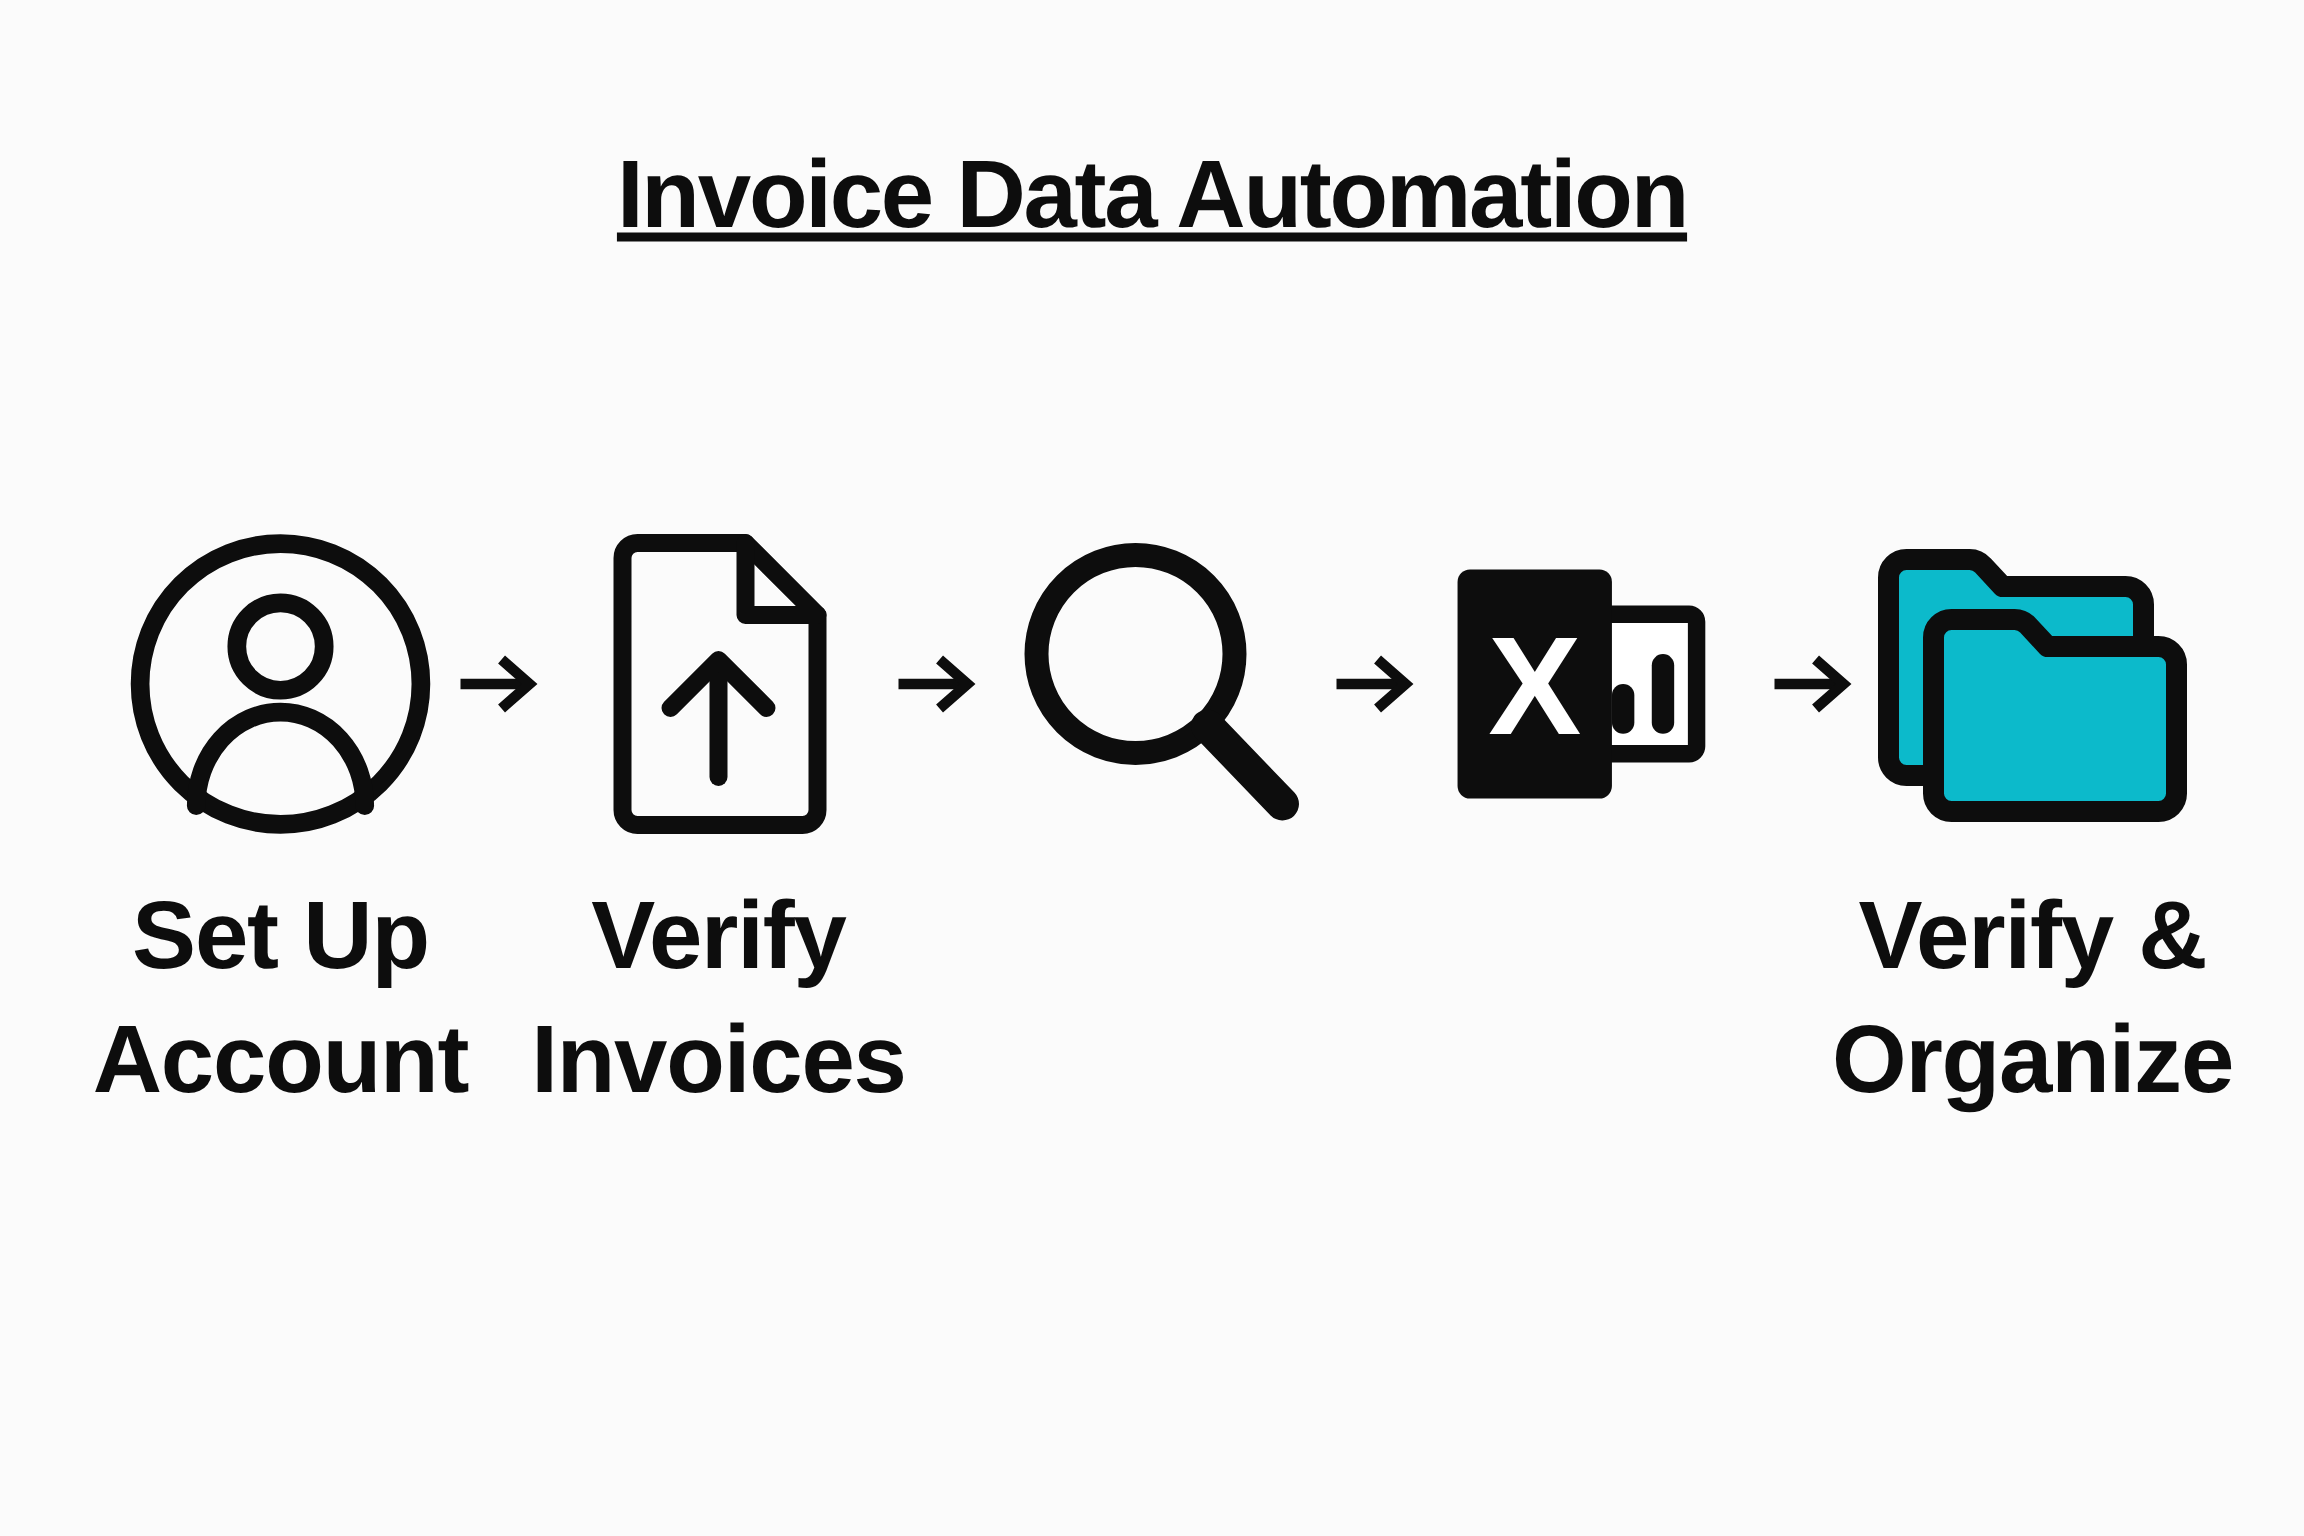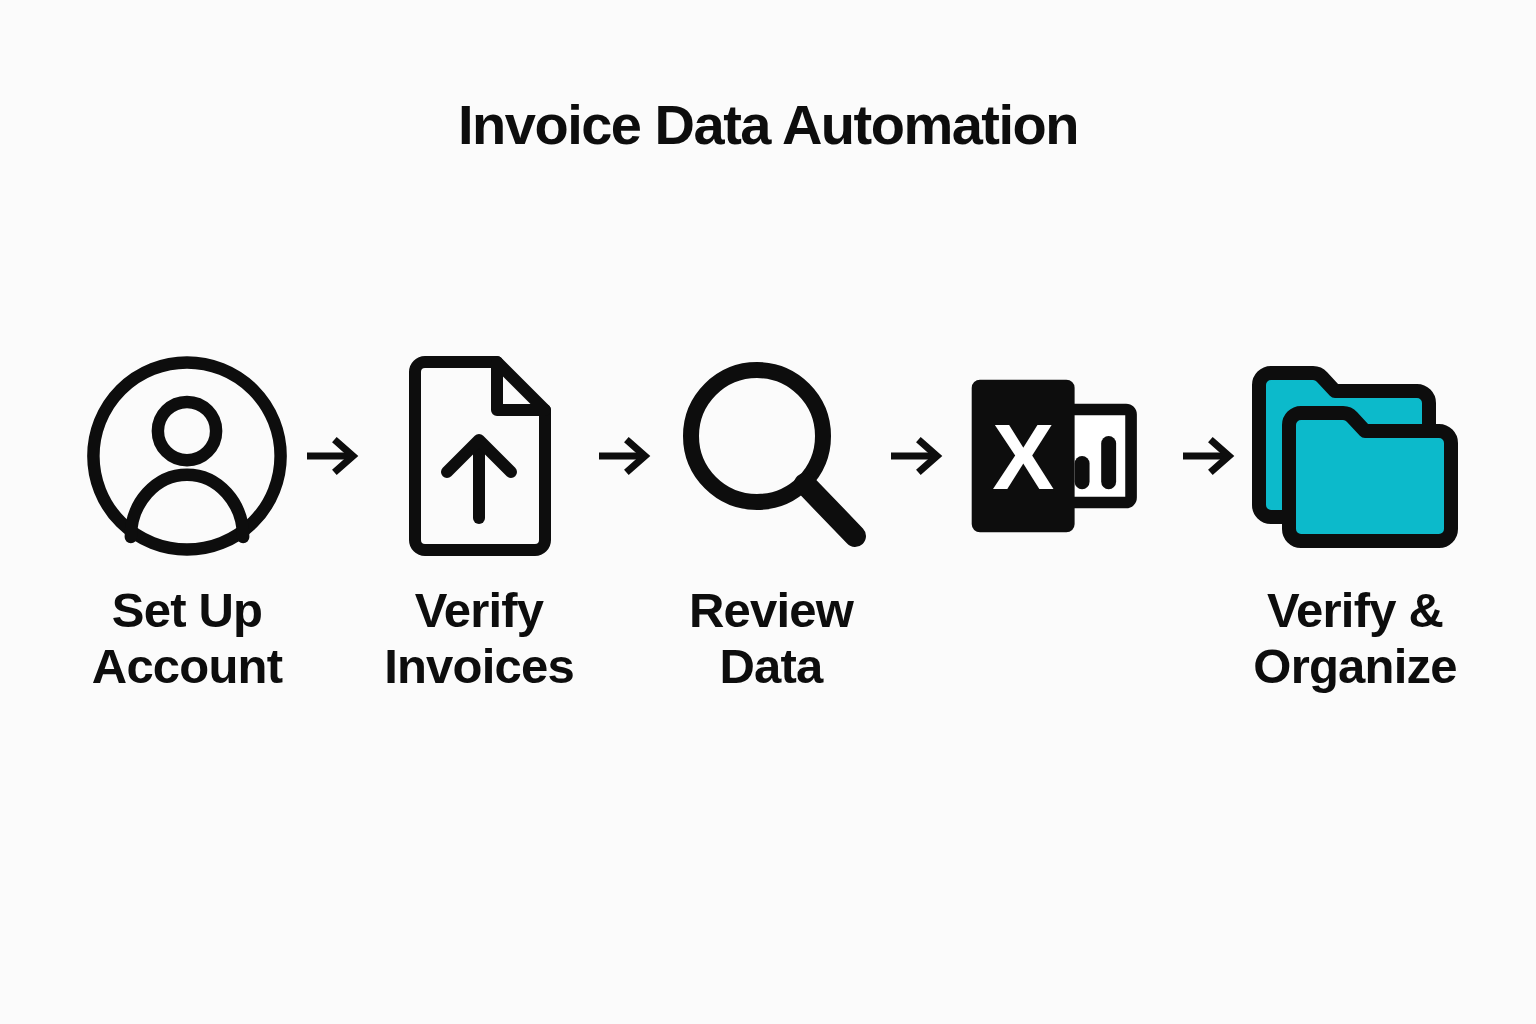--- a/index.html
+++ b/index.html
@@ -21,26 +21,27 @@
     background: #fbfbfb;
   }
 
   
   .title {
     position: absolute;
     top: 96px;
     left: 0;
     width: 1536px;
     text-align: center;
-    font-size: 56px;
+    font-size: 64px;
     font-weight: 700;
     letter-spacing: -1.5px;
     color: #0d0d0d;
     line-height: 1.05;
     white-space: nowrap;
+    text-decoration: underline;
   }
 
   
   .flow {
     position: absolute;
     top: 352px;
     left: 78px;
     width: 1370px;
     display: flex;
     flex-direction: row;
@@ -56,24 +57,24 @@
   .icon-box {
     height: 208px;
     width: 218px;
     display: flex;
     align-items: center;
     justify-content: center;
   }
   .step-label {
     margin-top: 22px;
     text-align: center;
-    font-size: 49px;
+    font-size: 64px;
     font-weight: 700;
     letter-spacing: -0.8px;
-    line-height: 56px;
+    line-height: 83px;
     color: #0d0d0d;
     white-space: pre-line;
   }
   .arrow {
     width: 74px;
     height: 208px;
     display: flex;
     align-items: center;
     justify-content: center;
     flex: none;
@@ -129,22 +130,20 @@
       </svg>
     </div>
 
     <div class="step">
       <div class="icon-box">
         <svg width="200" height="200" viewBox="0 0 100 100" aria-hidden="true">
           <circle cx="43" cy="40" r="33" fill="none" stroke="#0d0d0d" stroke-width="8"></circle>
           <path d="M67 64 L92 90" stroke="#0d0d0d" stroke-width="11" stroke-linecap="round" fill="none"></path>
         </svg>
       </div>
-      <div class="step-label">Review
-Data</div>
     </div>
 
     <div class="arrow">
       <svg width="56" height="40" viewBox="0 0 56 40" aria-hidden="true">
         <path d="M2 20 H46" stroke="#0d0d0d" stroke-width="7" fill="none"></path>
         <path d="M32 6 L48 20 L32 34" stroke="#0d0d0d" stroke-width="7" fill="none" stroke-linecap="square" stroke-linejoin="miter"></path>
       </svg>
     </div>
 
     <div class="step">

